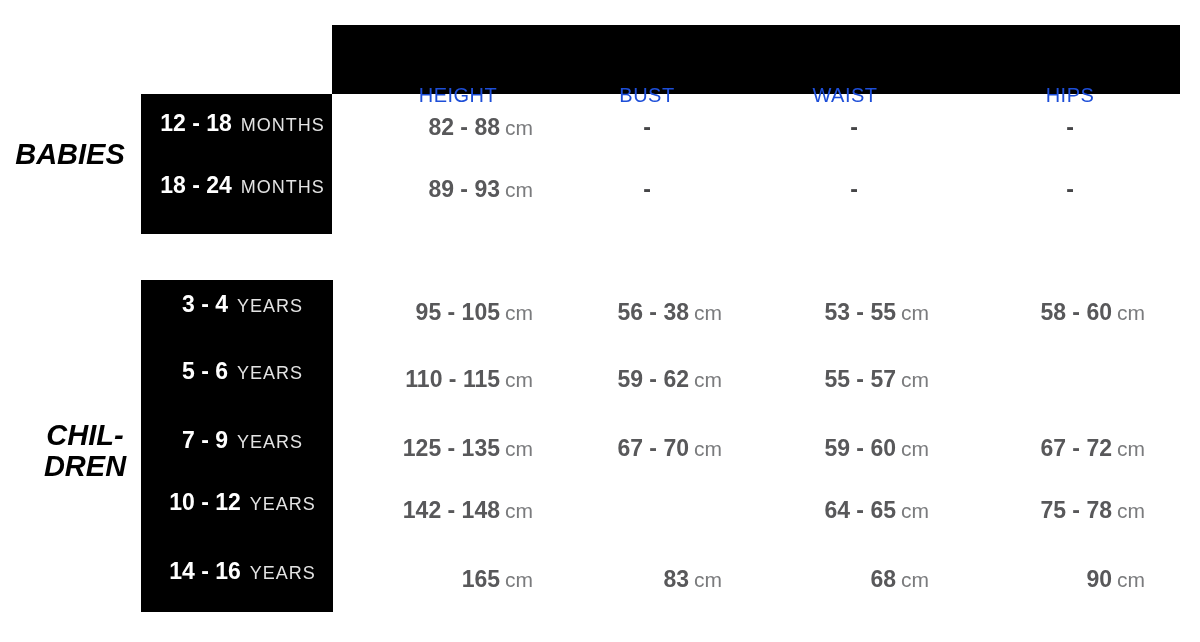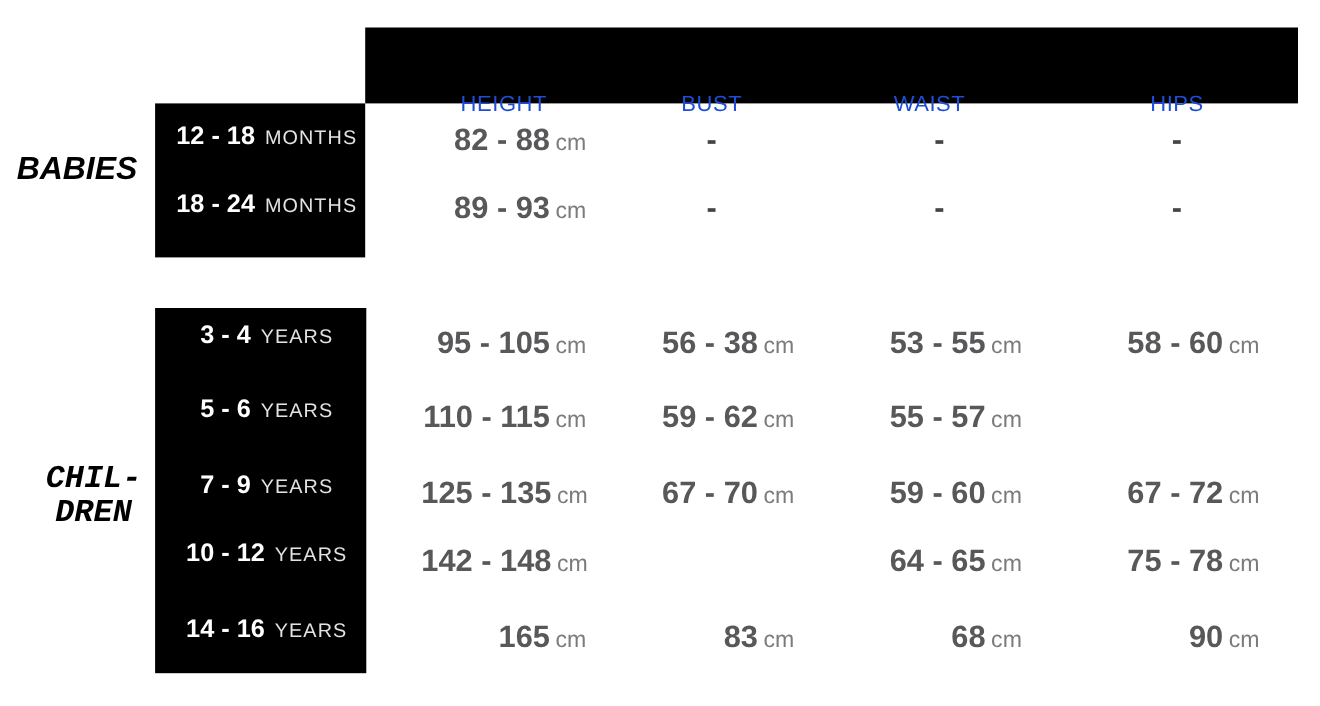--- a/index.html
+++ b/index.html
@@ -28,34 +28,34 @@
   .black-box { position: absolute; background: #000000; }
   .babies-box   { left: 141px; top: 94px;  width: 191px; height: 140px; }
   .children-box { left: 141px; top: 280px; width: 192px; height: 332px; }
 
   
   .section-label {
     position: absolute; color: #000000; font-weight: bold; font-style: italic;
     font-size: 29px; line-height: 31px; text-align: center; white-space: pre-line;
   }
   .babies-label   { left: 6px;  top: 139px; width: 128px; }
-  .children-label { left: 21px; top: 420px; width: 128px; font-family: Liberation Mono, monospace; }
+  .children-label { left: 21px; top: 420px; width: 128px; }
 
   
   .row  { position: absolute; left: 0; width: 1200px; height: 40px; }
   .cell { position: absolute; top: 0; height: 40px; line-height: 40px; white-space: nowrap; }
 
   .age { left: 155px; width: 175px; text-align: center; }
   .age-b { top: -4px; }
   .age-c { top: -8px; }
   .age-num  { font-weight: bold; font-size: 23px; color: #ffffff; }
   .age-unit { font-size: 18px; color: #e3e3e3; letter-spacing: 1px; margin-left: 9px; }
 
   .value { text-align: right; }
-  .num  { font-weight: bold; font-size: 28px; color: #58585a; }
+  .num  { font-weight: bold; font-size: 23px; color: #58585a; }
   .unit { font-size: 21px; color: #7a7b7d; margin-left: 5px; }
 
   .dash { text-align: center; }
   .dash .num { color: #454547; }
 </style>
 </head>
 <body>
 
 <div class="canvas">
 

